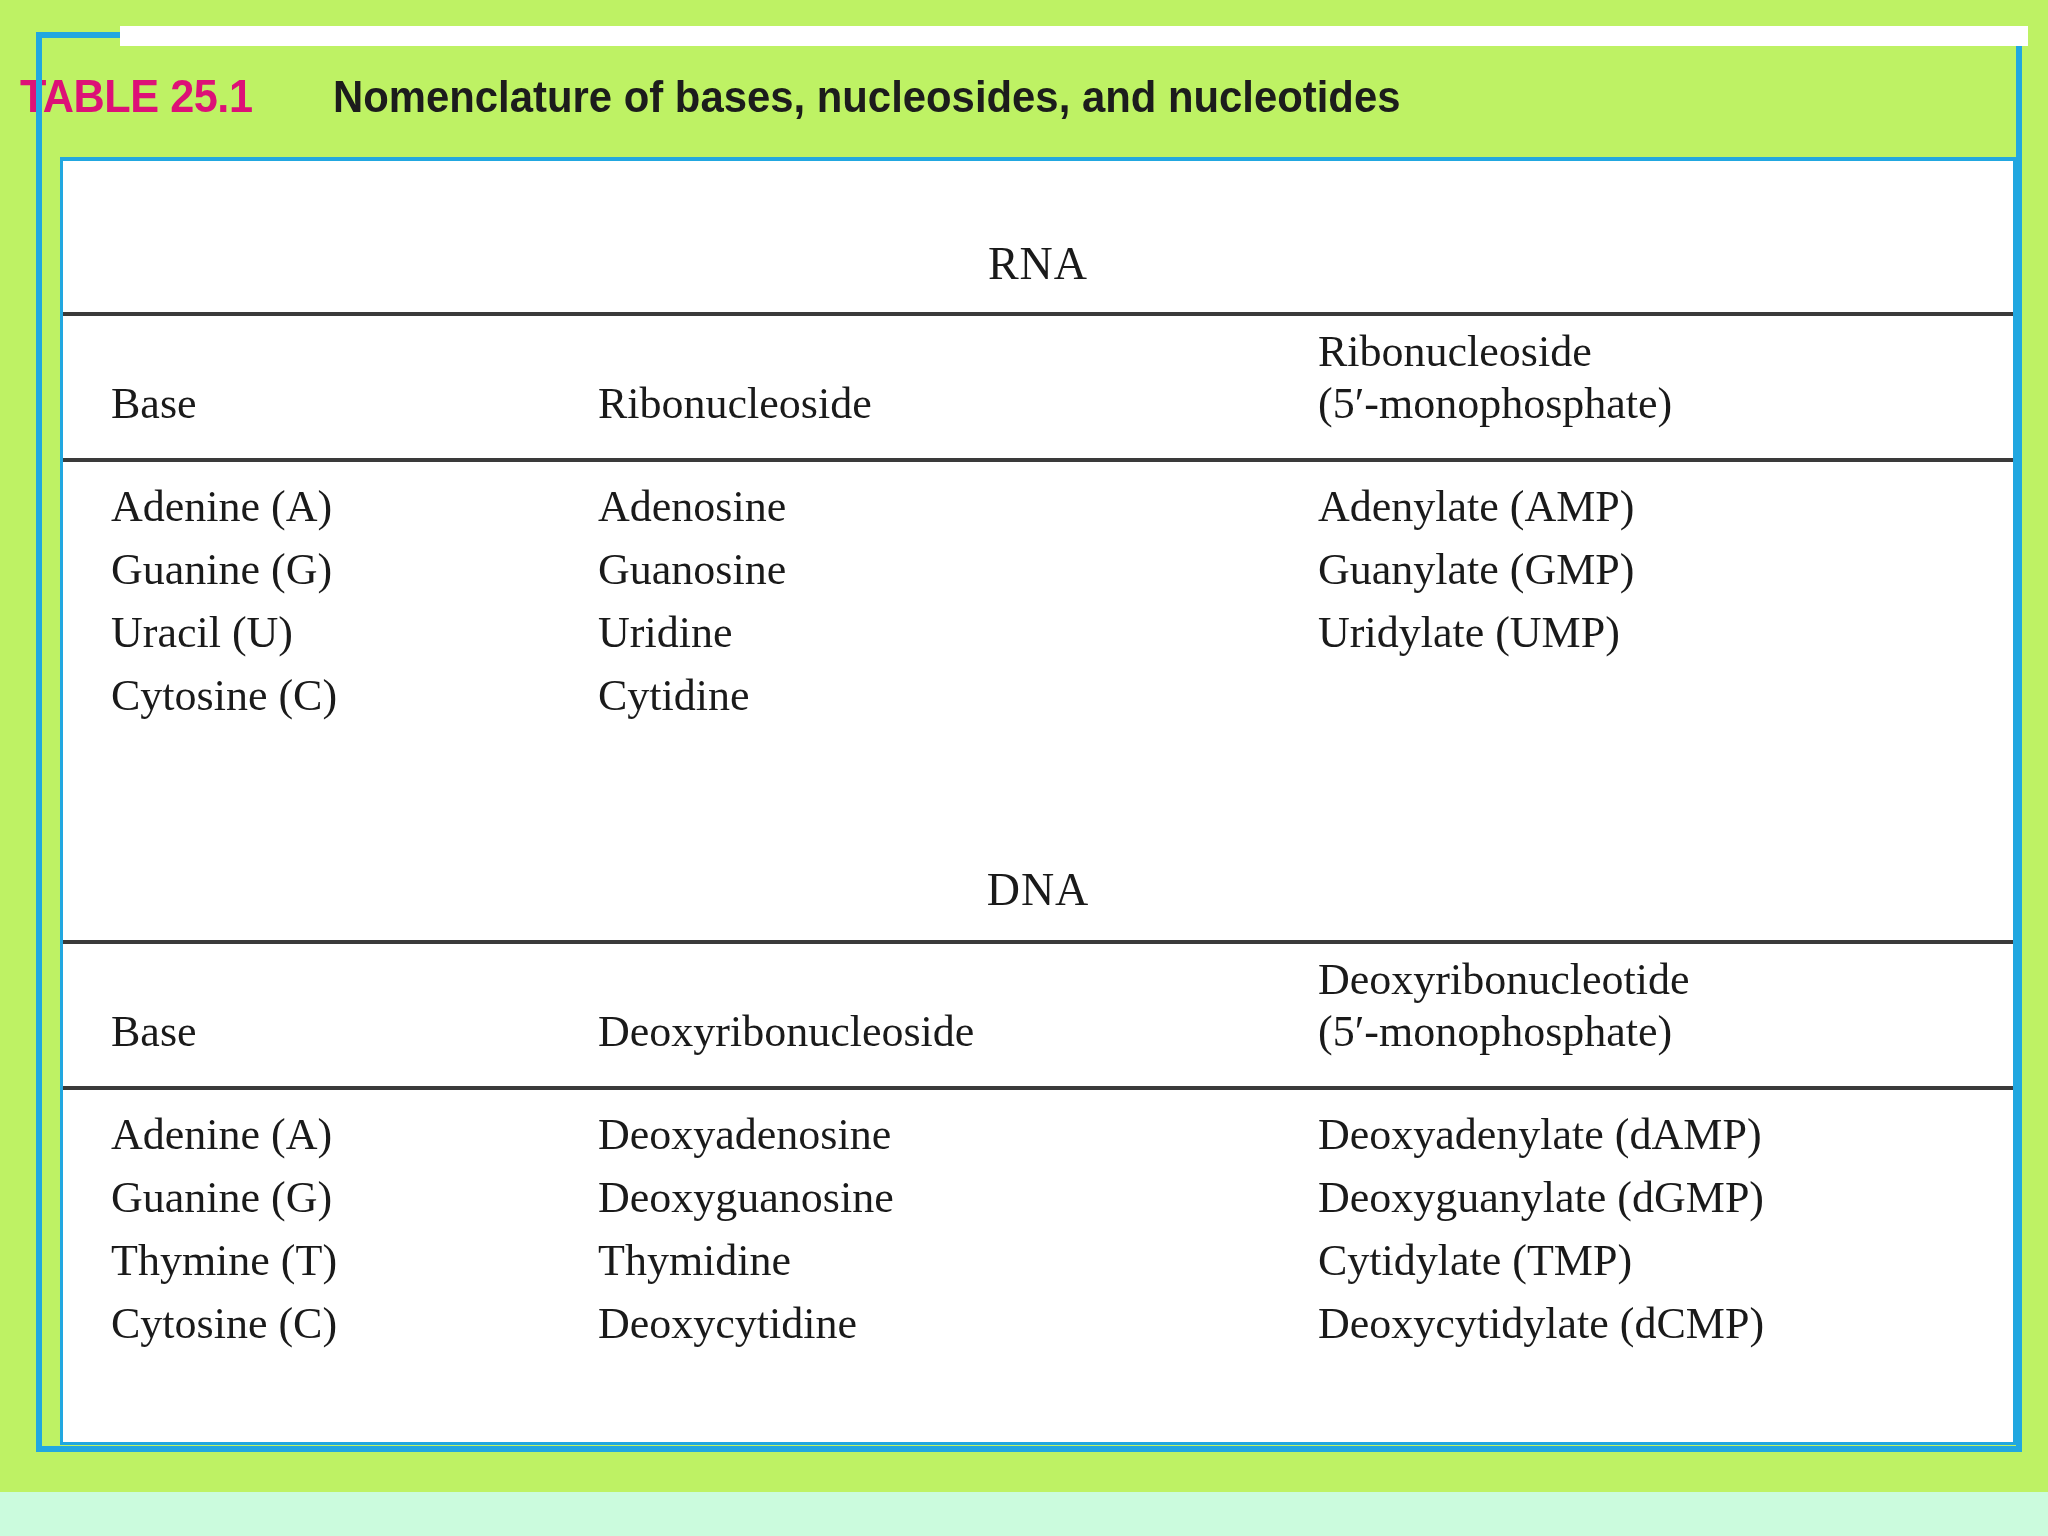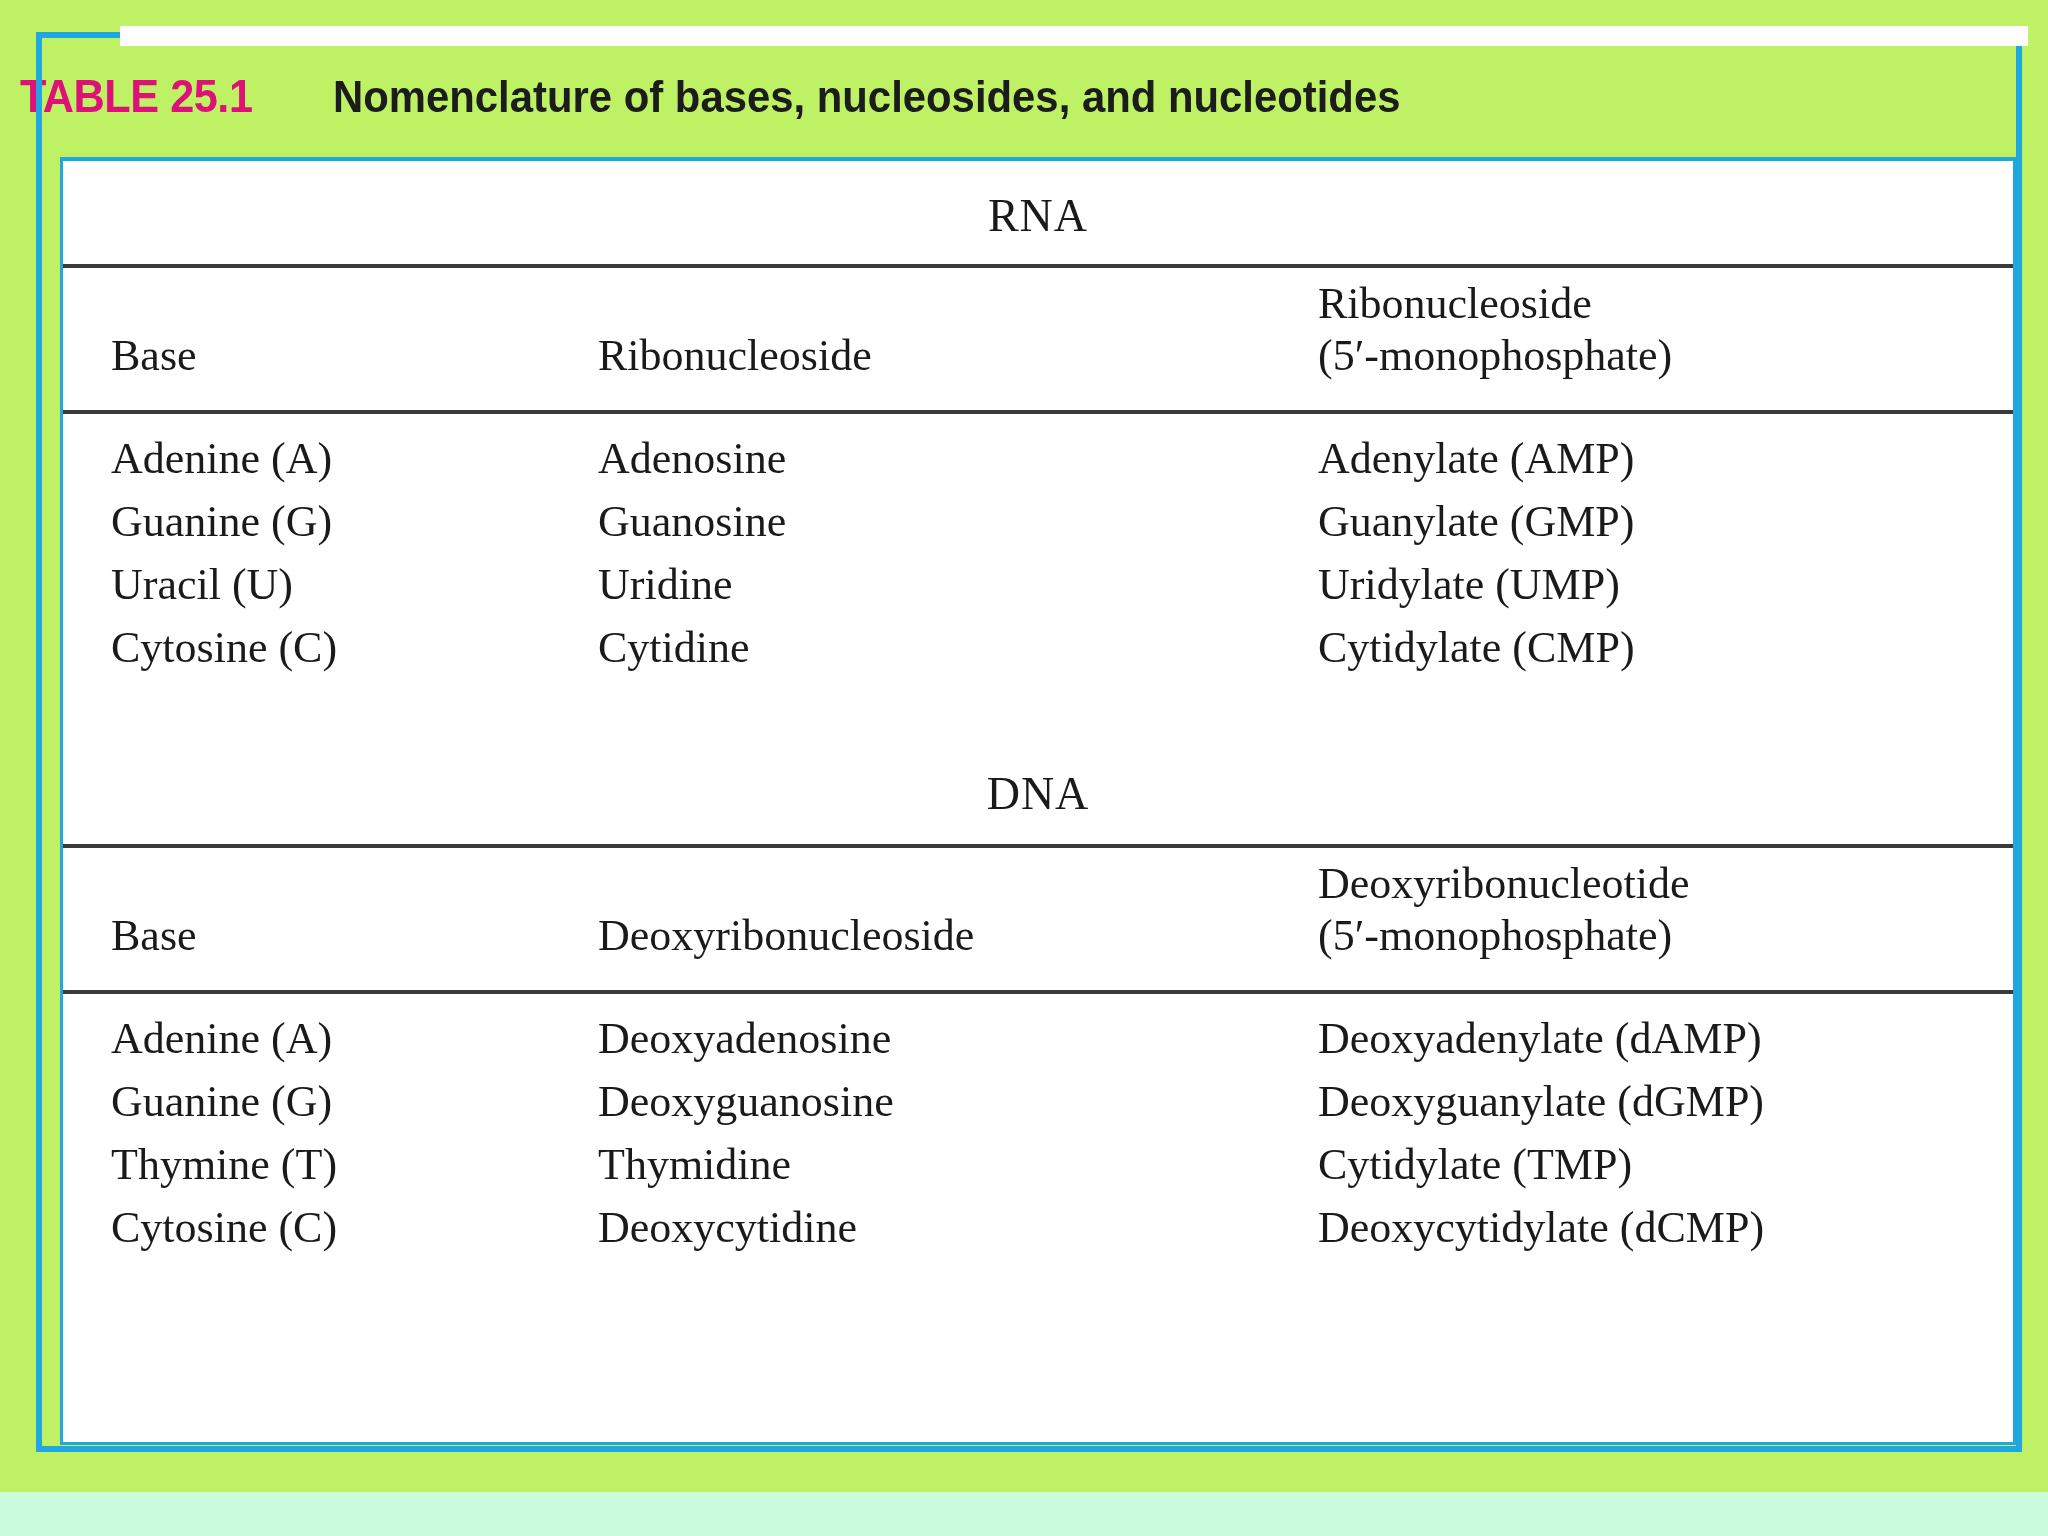--- a/index.html
+++ b/index.html
@@ -79,20 +79,21 @@
     border-top-width: 4px;
     box-sizing: border-box;
     background: #ffffff;
   }
 
   .section-head {
     text-align: center;
     font-size: 46px;
     color: #1a1a1a;
     letter-spacing: 1px;
+    margin-top: 48px;
   }
 
   .rule {
     border-bottom: 4px solid #3a3a3a;
     width: 100%;
     height: 0;
   }
 
   .hdr-row, .data-row {
     display: flex;
@@ -201,23 +202,20 @@
             <div class="data-cell">Uridylate (UMP)</div>
           </div>
       </div>
       <div class="data-row">
         <div class="col1">
             <div class="data-cell">Cytosine (C)</div>
           </div>
         <div class="col2">
             <div class="data-cell">Cytidine</div>
           </div>
-        <div class="col3">
-            <div class="data-cell">Cytidylate (CMP)</div>
-          </div>
       </div>
     </div>
 
     <div class="section-head sec-dna-title">DNA</div>
     <div class="rule"></div>
 
     <div class="hdr-row hdr-block">
       <div class="col1">
           <div class="hdr-cell">Base</div>
         </div>

